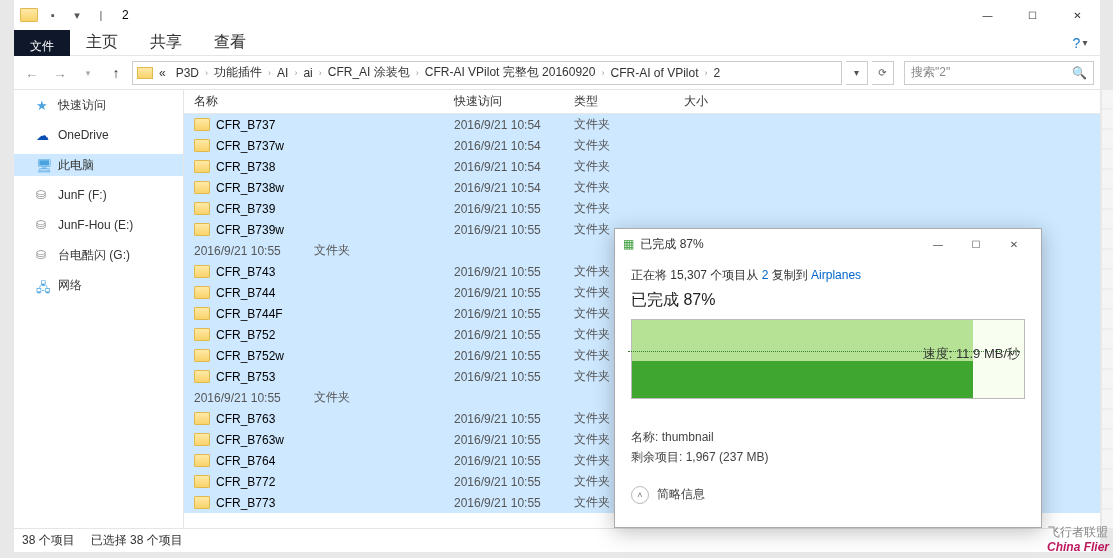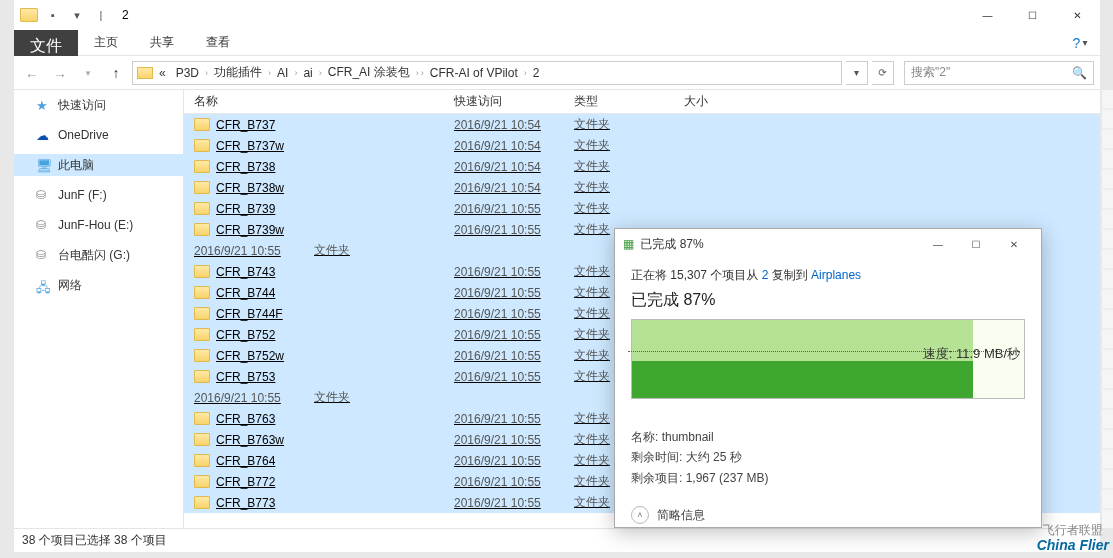--- a/index.html
+++ b/index.html
@@ -9,22 +9,22 @@
 .titlebar { position: absolute; left: 14px; top: 0; width: 1086px; height: 30px; background: #fff; display: flex; align-items: center; }
 .titlebar .qat { display: flex; align-items: center; gap: 2px; padding: 0 4px; }
 .titlebar .qat-item { width: 22px; height: 22px; display: flex; align-items: center; justify-content: center; font-size: 11px; color: #555; }
 .titlebar .folder-ico { width: 18px; height: 14px; background: linear-gradient(#ffe9a6,#f9d36b); border: 1px solid #e0b94f; border-radius: 1px; position: relative; }
 .titlebar .title-text { font-size: 12px; color: #000; margin-left: 6px; }
 .titlebar .win-controls { margin-left: auto; display: flex; }
 .titlebar .win-btn { width: 45px; height: 30px; display: flex; align-items: center; justify-content: center; font-size: 10px; color: #333; }
 
 
 .ribbon { position: absolute; left: 14px; top: 30px; width: 1086px; height: 26px; background: #fff; display: flex; align-items: stretch; border-bottom: 1px solid #e5e5e5; }
-.ribbon .file-tab { background: #404040; color: #fff; padding: 16px 16px; display: flex; align-items: center; font-size: 16px; }
-.ribbon .tab { padding: 0 16px; display: flex; align-items: center; font-size: 12px; color: #333; }
+.ribbon .file-tab { background: #0f172a; color: #fff; padding: 16px 16px; display: flex; align-items: center; font-size: 12px; }
+.ribbon .tab { padding: 0 16px; display: flex; align-items: center; font-size: 16px; color: #333; }
 .ribbon .help { margin-left: auto; width: 40px; display: flex; align-items: center; justify-content: center; color: #1979ca; font-size: 14px; }
 
 
 .navbar { position: absolute; left: 14px; top: 56px; width: 1086px; height: 34px; background: #fff; display: flex; align-items: center; padding: 4px 6px; gap: 4px; border-bottom: 1px solid #e5e5e5; }
 .nav-btn { width: 24px; height: 24px; display: flex; align-items: center; justify-content: center; color: #999; font-size: 14px; }
 .nav-btn.active { color: #333; }
 .addr { flex: 1; height: 24px; border: 1px solid #ccc; display: flex; align-items: center; padding: 0 4px; font-size: 12px; gap: 2px; overflow: hidden; }
 .addr .crumb { padding: 0 4px; color: #333; white-space: nowrap; }
 .addr .sep { color: #999; font-size: 9px; }
 .addr .ico { width: 16px; height: 12px; background: linear-gradient(#ffe9a6,#f9d36b); border: 1px solid #e0b94f; }
@@ -50,30 +50,30 @@
 
 .filelist { flex: 1; display: flex; flex-direction: column; overflow: hidden; }
 .columns { display: flex; height: 24px; border-bottom: 1px solid #e8e8e8; font-size: 12px; color: #333; }
 .col { padding: 0 10px; display: flex; align-items: center; border-right: 1px solid transparent; }
 .col-name { width: 260px; }
 .col-date { width: 120px; }
 .col-type { width: 110px; }
 .col-size { width: 120px; }
 .rows { flex: 1; overflow: hidden; }
 .row { display: flex; height: 21px; font-size: 12px; align-items: center; }
-.row.sel { background: #cde8ff; text-decoration: underline; }
+.row.sel { background: #cde8ff; }
 .row .c { padding: 0 10px; display: flex; align-items: center; gap: 6px; }
 .row .c-name { width: 260px; }
 .row .c-date { width: 120px; color: #555; }
 .row .c-type { width: 110px; color: #555; }
 .row .c-size { width: 120px; color: #555; }
 .folder-icon { width: 16px; height: 13px; background: linear-gradient(#ffe9a6,#f9d36b); border: 1px solid #e0b94f; border-radius: 1px; display: inline-block; flex-shrink: 0; }
 
 
-.status { position: absolute; left: 14px; bottom: 6px; width: 1086px; height: 24px; background: #fff; display: flex; align-items: center; padding: 0 8px; font-size: 12px; color: #333; border-top: 1px solid #e5e5e5; }
+.status { position: absolute; left: 14px; bottom: 6px; width: 1086px; height: 24px; background: #fff; display: flex; align-items: center; padding: 0 8px; font-size: 12px; color: #333; border-top: 1px solid #e5e5e5; gap: 16px; }
 
 
 .dialog { position: absolute; left: 614px; top: 228px; width: 428px; height: 300px; background: #fff; border: 1px solid #aaa; box-shadow: 0 4px 20px rgba(0,0,0,0.25); }
 .dlg-title { height: 30px; display: flex; align-items: center; padding: 0 8px; font-size: 12px; color: #333; gap: 6px; }
 .dlg-title .ctrls { margin-left: auto; display: flex; }
 .dlg-title .dbtn { width: 38px; height: 26px; display: flex; align-items: center; justify-content: center; font-size: 10px; color: #555; }
 .dlg-body { padding: 8px 16px; }
 .dlg-line1 { font-size: 12px; color: #333; }
 .dlg-line1 a { color: #0066cc; text-decoration: none; }
 .dlg-percent { font-size: 16px; color: #222; margin: 6px 0 8px; }
@@ -83,21 +83,21 @@
 .dlg-chart .speed-line { position: absolute; right: 4px; top: 40%; height: 1px; width: 100%; border-top: 1px dotted #3a7d2c; }
 .dlg-chart .speed-label { position: absolute; right: 4px; top: 32%; font-size: 13px; color: #333; background: rgba(255,255,255,0); }
 .dlg-actions { position: absolute; right: 16px; top: 86px; display: flex; gap: 16px; }
 .dlg-actions .abtn { width: 16px; height: 16px; font-size: 14px; color: #333; display: flex; align-items: center; justify-content: center; font-weight: bold; }
 .dlg-info { margin-top: 28px; font-size: 12px; color: #444; line-height: 1.7; }
 .dlg-more { margin-top: 18px; font-size: 12px; color: #444; display: flex; align-items: center; gap: 8px; }
 .dlg-more .chev { width: 18px; height: 18px; border: 1px solid #bbb; border-radius: 50%; display: flex; align-items: center; justify-content: center; font-size: 9px; color: #777; }
 
 
 .watermark { position: absolute; right: 4px; bottom: 4px; font-size: 12px; color: #888; text-align: center; line-height: 1.2; pointer-events: none; }
-.watermark .en { color: #0369a1; font-style: italic; font-weight: bold; font-size: 14px; }
+.watermark .en { color: #be185d; font-style: italic; font-weight: bold; font-size: 12px; }
 
 
 .rightstrip { position: absolute; right: 0; top: 90px; width: 11px; bottom: 30px; background: repeating-linear-gradient(#f5f5f5, #f5f5f5 18px, #eee 18px, #eee 20px); }
 </style>
 </head>
 <body>
 
 <div class="titlebar">
   <div class="qat">
     <div class="qat-item">
@@ -137,20 +137,21 @@
     <span class="crumb">P3D</span>
       <span class="sep">›</span>
     <span class="crumb">功能插件</span>
       <span class="sep">›</span>
     <span class="crumb">AI</span>
       <span class="sep">›</span>
     <span class="crumb">ai</span>
       <span class="sep">›</span>
     <span class="crumb">CFR_AI 涂装包</span>
       <span class="sep">›</span>
+    <span class="crumb">CFR-AI VPilot 完整包 20160920</span>
       <span class="sep">›</span>
     <span class="crumb">CFR-AI of VPilot</span>
       <span class="sep">›</span>
     <span class="crumb">2</span>
   </div>
   <div class="addr-btn">▾</div>
   <div class="addr-btn">⟳</div>
   <div class="search">
     <span>搜索"2"</span>
     <span class="icon">🔍</span>
@@ -395,21 +396,20 @@
       <div class="abtn">✕</div>
     </div>
     <div class="dlg-chart">
       <div class="fill-light"></div>
       <div class="fill-dark"></div>
       <div class="speed-line"></div>
       <div class="speed-label">速度: 11.9 MB/秒</div>
     </div>
     <div class="dlg-info">
       <div><span>名称: </span><span>thumbnail</span></div>
-      <div><span>剩余时间: </span><span>大约 25 秒</span></div>
       <div><span>剩余项目: </span><span>1,967 (237 MB)</span></div>
     </div>
     <div class="dlg-more">
       <span class="chev">˄</span>
       <span>简略信息</span>
     </div>
   </div>
 </div>
 
 <div class="rightstrip"></div>

